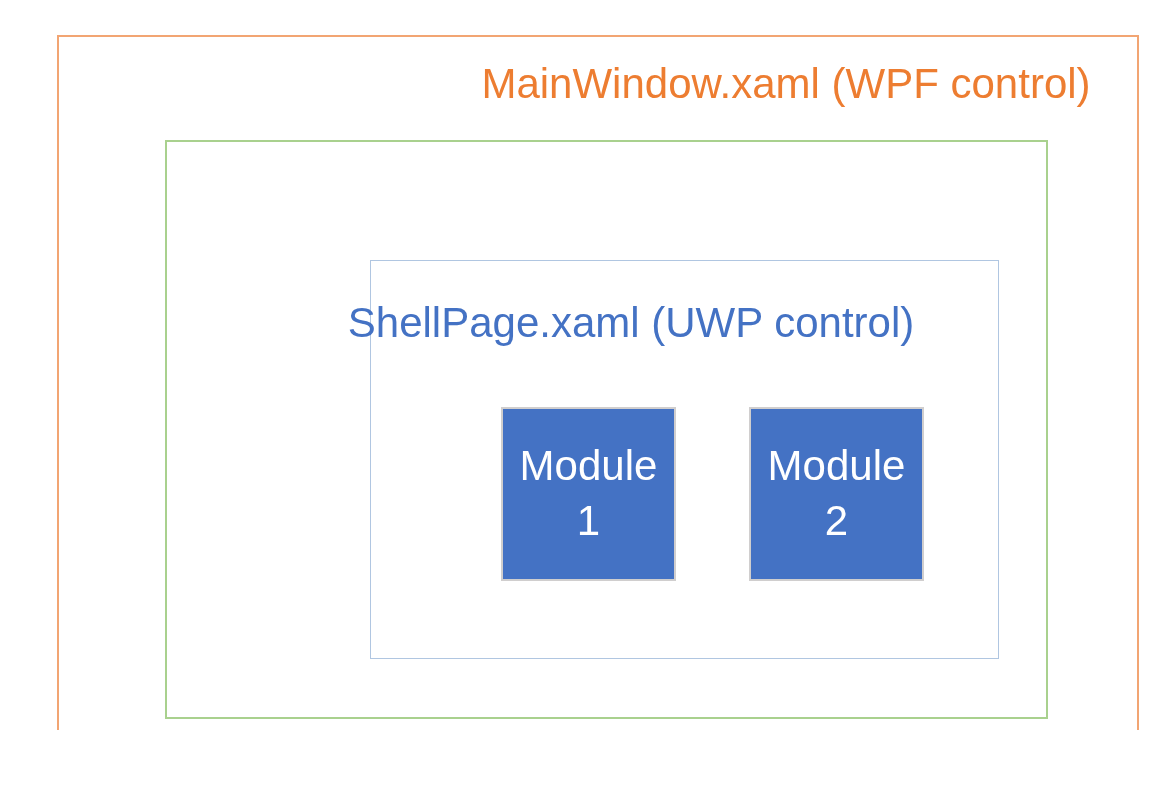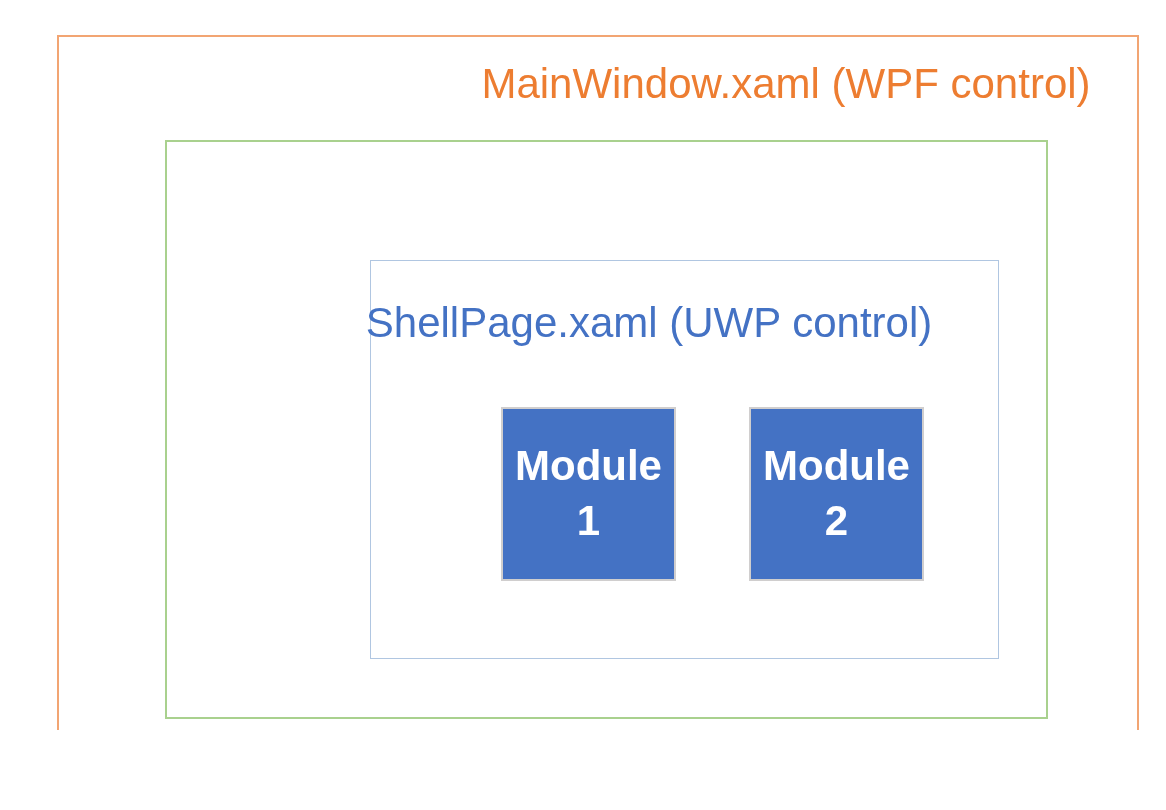--- a/index.html
+++ b/index.html
@@ -45,40 +45,39 @@
   }
   #main-window-label {
     left: 786px; top: 63px;
     color: #ED7D31;
   }
   #xaml-host-label {
     left: 830px; top: 174px;
     color: #70AD47;
   }
   #shell-page-label {
-    left: 649px; top: 302px;
+    left: 631px; top: 302px;
     color: #4472C4;
   }
   .module-box {
     position: absolute;
     top: 407px;
     width: 175px;
     height: 174px;
     background: #4472C4;
     border: 2px solid #D0CECE;
     box-sizing: border-box;
     display: flex;
     flex-direction: column;
     align-items: center;
     justify-content: center;
     color: #ffffff;
     font-size: 42px;
     line-height: 1.3;
     text-align: center;
-    font-weight: bold;
   }
   #module-1-box { left: 501px; }
   #module-2-box { left: 749px; }
 </style>
 </head>
 <body>
 
 <div id="canvas">
 
   <div id="main-window-box" class="box"></div>

